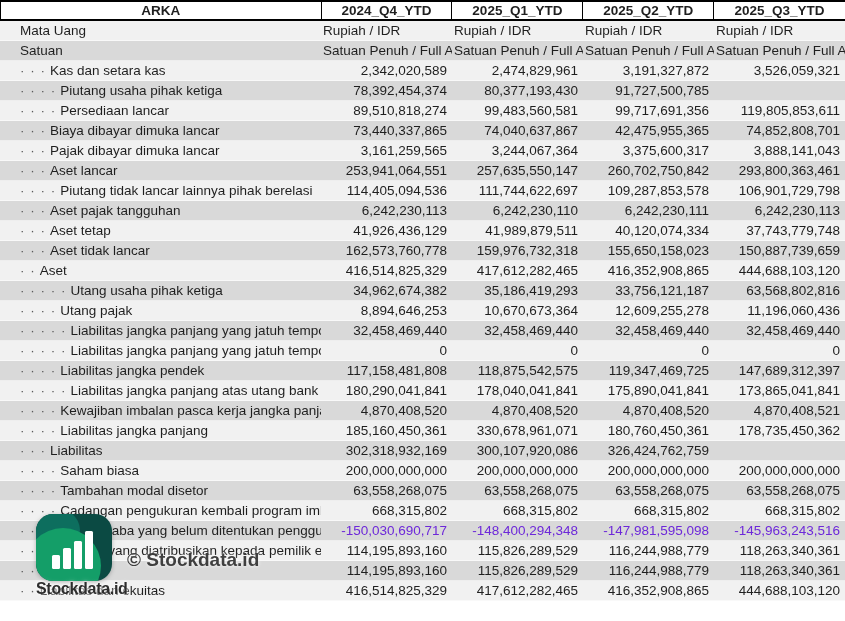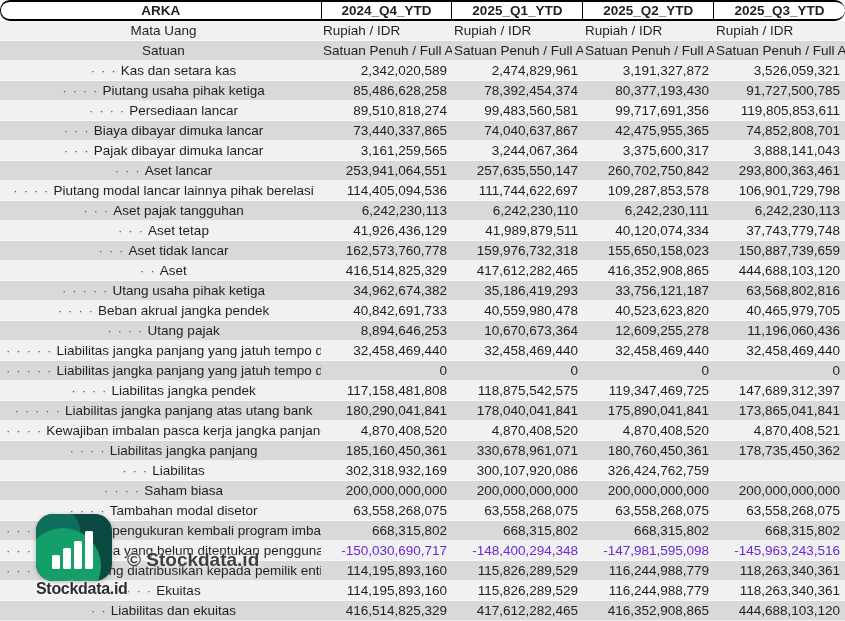--- a/index.html
+++ b/index.html
@@ -17,21 +17,20 @@
     display:flex;
     box-sizing:border-box;
     height:21px;
     margin-top:0;
     border-top:2px solid #000;
     border-bottom:2px solid #000;
     border-left:1px solid #000;
     background:#fff;
     font-weight:bold;
     align-items:flex-start;
-    border-radius:10px;
   }
   .header .hc{
     box-sizing:border-box;
     height:100%;
     display:flex;align-items:center;justify-content:center;
     border-right:1px solid #000;
     white-space:nowrap;overflow:hidden;
   }
   .header .hc.label{width:321px;}
   .header .hc.col{width:131px;}
@@ -44,21 +43,21 @@
     line-height:19px;
     border-bottom:1px solid rgba(255,255,255,0.55);
   }
   #tbody .tr:nth-child(odd){background:#f1f1f1;}
   #tbody .tr:nth-child(even){background:#d9d9d9;}
   .td{
     box-sizing:border-box;
     white-space:nowrap;overflow:hidden;
     height:100%;
   }
-  .td.label{width:321px;padding-left:6px;text-align:center;}
+  .td.label{width:321px;padding-left:20px;}
   .td.unit{width:131px;padding-left:2px;}
   .td.num{width:131px;text-align:right;padding-right:5px;}
   .td.num.neg{color:#6d28d9;}
   .dots{color:#595959;letter-spacing:1px;margin-right:4px;}
   
   .logo-icon{
     position:absolute;left:36px;top:514px;
     width:76px;height:67px;
     filter:drop-shadow(0 1px 2px rgba(0,0,0,0.25));
   }
@@ -106,21 +105,20 @@
       </div>
       <div class="tr">
         <div class="td label"><span class="dots">· · ·</span><span class="lbltxt">Kas dan setara kas</span></div>
         <div class="td num">2,342,020,589</div>
         <div class="td num">2,474,829,961</div>
         <div class="td num">3,191,327,872</div>
         <div class="td num">3,526,059,321</div>
       </div>
       <div class="tr">
         <div class="td label"><span class="dots">· · · ·</span><span class="lbltxt">Piutang usaha pihak ketiga</span></div>
-        <div class="td num">85,486,628,258</div>
         <div class="td num">78,392,454,374</div>
         <div class="td num">80,377,193,430</div>
         <div class="td num">91,727,500,785</div>
       </div>
       <div class="tr">
         <div class="td label"><span class="dots">· · · ·</span><span class="lbltxt">Persediaan lancar</span></div>
         <div class="td num">89,510,818,274</div>
         <div class="td num">99,483,560,581</div>
         <div class="td num">99,717,691,356</div>
         <div class="td num">119,805,853,611</div>
@@ -140,21 +138,21 @@
         <div class="td num">3,888,141,043</div>
       </div>
       <div class="tr">
         <div class="td label"><span class="dots">· · ·</span><span class="lbltxt">Aset lancar</span></div>
         <div class="td num">253,941,064,551</div>
         <div class="td num">257,635,550,147</div>
         <div class="td num">260,702,750,842</div>
         <div class="td num">293,800,363,461</div>
       </div>
       <div class="tr">
-        <div class="td label"><span class="dots">· · · ·</span><span class="lbltxt">Piutang modal lancar lainnya pihak berelasi</span></div>
+        <div class="td label"><span class="dots">· · · ·</span><span class="lbltxt">Piutang tidak lancar lainnya pihak berelasi</span></div>
         <div class="td num">114,405,094,536</div>
         <div class="td num">111,744,622,697</div>
         <div class="td num">109,287,853,578</div>
         <div class="td num">106,901,729,798</div>
       </div>
       <div class="tr">
         <div class="td label"><span class="dots">· · ·</span><span class="lbltxt">Aset pajak tangguhan</span></div>
         <div class="td num">6,242,230,113</div>
         <div class="td num">6,242,230,110</div>
         <div class="td num">6,242,230,111</div>
@@ -180,27 +178,20 @@
         <div class="td num">417,612,282,465</div>
         <div class="td num">416,352,908,865</div>
         <div class="td num">444,688,103,120</div>
       </div>
       <div class="tr">
         <div class="td label"><span class="dots">· · · · ·</span><span class="lbltxt">Utang usaha pihak ketiga</span></div>
         <div class="td num">34,962,674,382</div>
         <div class="td num">35,186,419,293</div>
         <div class="td num">33,756,121,187</div>
         <div class="td num">63,568,802,816</div>
-      </div>
-      <div class="tr">
-        <div class="td label"><span class="dots">· · · ·</span><span class="lbltxt">Beban akrual jangka pendek</span></div>
-        <div class="td num">40,842,691,733</div>
-        <div class="td num">40,559,980,478</div>
-        <div class="td num">40,523,623,820</div>
-        <div class="td num">40,465,979,705</div>
       </div>
       <div class="tr">
         <div class="td label"><span class="dots">· · · ·</span><span class="lbltxt">Utang pajak</span></div>
         <div class="td num">8,894,646,253</div>
         <div class="td num">10,670,673,364</div>
         <div class="td num">12,609,255,278</div>
         <div class="td num">11,196,060,436</div>
       </div>
       <div class="tr">
         <div class="td label"><span class="dots">· · · · ·</span><span class="lbltxt">Liabilitas jangka panjang yang jatuh tempo dalam satu tahun</span></div>

